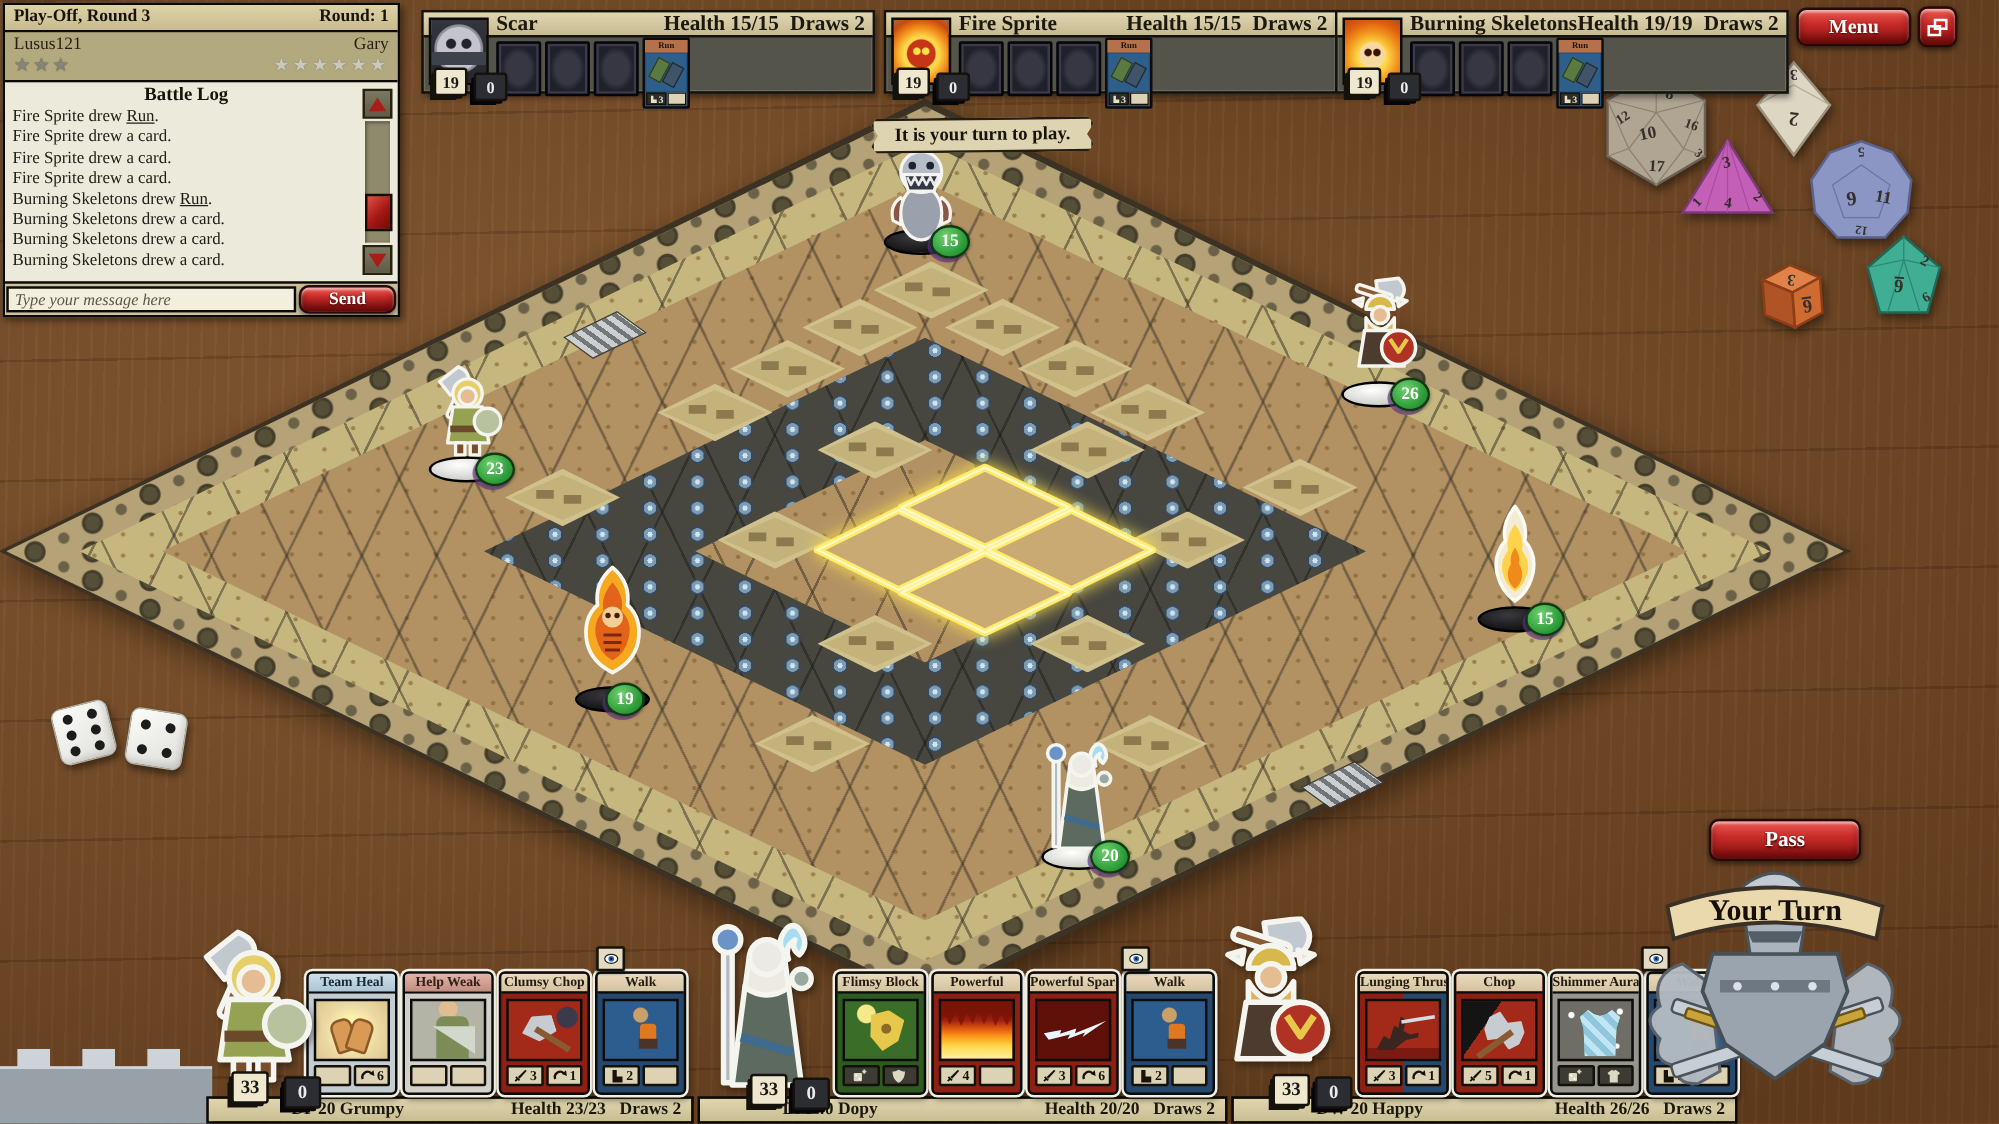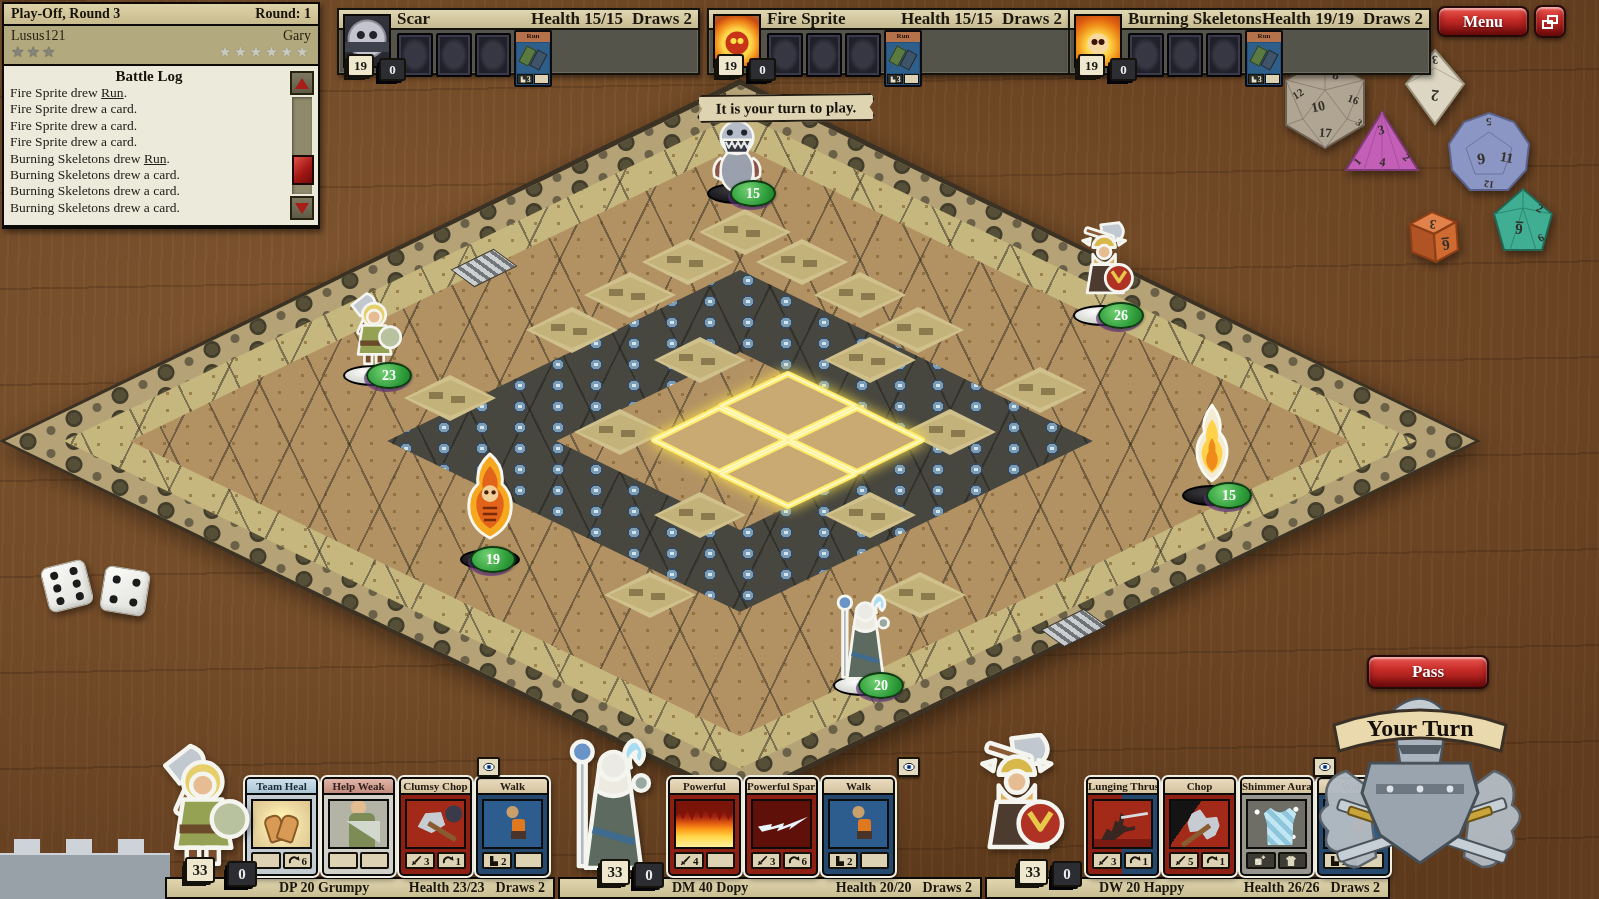--- a/index.html
+++ b/index.html
@@ -50,21 +50,21 @@
  background:repeating-linear-gradient(90deg,#cdd2d6 0 5px,#70757a 5px 9px);
  transform:rotate(-26deg) skewX(28deg);opacity:.95;}
 
 
 .token {position:absolute;z-index:20;}
 .t-base {position:absolute;bottom:0;left:50%;transform:translateX(-50%);
  width:60px;height:21px;border-radius:50%;border:2px solid #000;}
 .t-base.dark {background:radial-gradient(ellipse at 40% 30%,#3a3a3e,#131316 70%);}
 .t-base.light {background:radial-gradient(ellipse at 40% 30%,#ffffff,#cfcfca 70%);}
 .t-fig {position:absolute;bottom:7px;left:50%;transform:translateX(-50%);}
-.hp {position:absolute;right:-4px;bottom:-3px;width:46px;height:27px;border-radius:50%;
+.hp {position:absolute;right:-4px;bottom:-3px;width:32px;height:27px;border-radius:50%;
  background:radial-gradient(circle at 38% 32%,#72d072,#2f9e3a 62%,#1c7a28);
  border:2px solid #0e3a14;color:#fff;font:bold 14px "Liberation Serif",serif;
  display:flex;align-items:center;justify-content:center;
  box-shadow:-2px 3px 0 rgba(96,48,128,.65),0 1px 3px rgba(0,0,0,.5);z-index:3;}
 
 
 .logp {position:absolute;left:2px;top:2px;width:318px;z-index:40;border:2px solid #0c0a06;
  background:#cfc299;box-shadow:2px 3px 6px rgba(0,0,0,.5);}
 .lg-title {height:22px;display:flex;justify-content:space-between;align-items:center;
  padding:0 7px;background:linear-gradient(#ddd2a8,#c8bb8e);border-bottom:2px solid #0c0a06;
@@ -166,21 +166,21 @@
  background:#ded4b2;border:2px solid #241c12;display:flex;align-items:center;justify-content:center;
  font-size:15px;font-weight:bold;color:#17130a;transform:rotate(-.6deg);
  clip-path:polygon(2.5% 0,97.5% 0,100% 20%,97% 50%,100% 80%,97.5% 100%,2.5% 100%,0 80%,3% 50%,0 20%);
  box-shadow:0 3px 4px rgba(0,0,0,.4);}
 
 
 .ppanel {position:absolute;top:745px;height:154px;z-index:40;}
 .plate {position:absolute;left:0;right:0;top:132px;height:22px;border:2px solid #0c0a06;
  background:linear-gradient(#e0d5ae,#c9bd92);display:flex;align-items:center;
  font-size:14px;font-weight:bold;color:#1c180e;}
-.pl-name {padding-left:112px;}
+.pl-name {padding-left:66px;}
 .pl-right {margin-left:auto;padding-right:8px;display:flex;gap:11px;text-align:center;}
 .pfig {position:absolute;z-index:3;filter:drop-shadow(2px 3px 3px rgba(0,0,0,.4));}
 .hand {position:absolute;top:32px;display:flex;gap:4px;z-index:2;}
 .card {width:73px;height:99px;border:2px solid #0b0b0b;border-radius:5px;display:flex;
  flex-direction:column;box-shadow:0 0 0 2px #f1eee2,2px 3px 6px rgba(0,0,0,.55);cursor:pointer;}
 .c-title {height:16px;line-height:15px;text-align:center;font-size:11px;font-weight:bold;
  color:#241c12;background:linear-gradient(#eadbbf,#d4c39e);border-bottom:2px solid #0b0b0b;
  border-radius:3px 3px 0 0;white-space:nowrap;overflow:hidden;}
 .t-heal .c-title {background:linear-gradient(#cfe0ea,#a9c6d6);color:#1c2a33;}
 .t-assist .c-title {background:linear-gradient(#e0b5a8,#c28d7e);color:#33201c;}
@@ -492,20 +492,24 @@
           <span class="tri up"></span>
         </div>
       <div class="sb-track">
           <div class="sb-thumb"></div>
         </div>
       <div class="sb-btn sb-down">
           <span class="tri dn"></span>
         </div>
     </div>
   </div>
+  <div class="lg-chat">
+    <input class="chat-input" placeholder="Type your message here" style="">
+    <div class="gem inline send-btn">Send</div>
+  </div>
 </div>
 
 <div class="epanel" style="left:337px">
   <div class="ep-title">
     <span class="ep-name">Scar</span>
     <span class="ep-right">
         <span>Health 15/15</span>
         <span>Draws 2</span>
       </span>
   </div>
@@ -756,20 +760,38 @@
       <use href="#f-dopy"></use>
     </svg>
   <div class="chip light" style="left:42px;top:114px">33</div>
   <div class="chip dark" style="left:76px;top:117px">0</div>
   <div class="peek" style="left:339px">
       <svg class="sicon">
         <use href="#i-eye"></use>
       </svg>
     </div>
   <div class="hand" style="left:110px">
+    <div class="card t-block">
+      <div class="c-title">Flimsy Block</div>
+      <div class="art a-flimsy"></div>
+      <div class="c-foot">
+        <div class="slot dk">
+            <svg class="sicon">
+              <use href="#i-die"></use>
+            </svg>
+            <span class="sval"></span>
+          </div>
+        <div class="slot dk">
+            <svg class="sicon">
+              <use href="#i-shield"></use>
+            </svg>
+            <span class="sval"></span>
+          </div>
+      </div>
+    </div>
     <div class="card t-attack">
       <div class="c-title">Powerful</div>
       <div class="art a-firestorm"></div>
       <div class="c-foot">
         <div class="slot">
             <svg class="sicon">
               <use href="#i-sword"></use>
             </svg>
             <span class="sval">4</span>
           </div>

